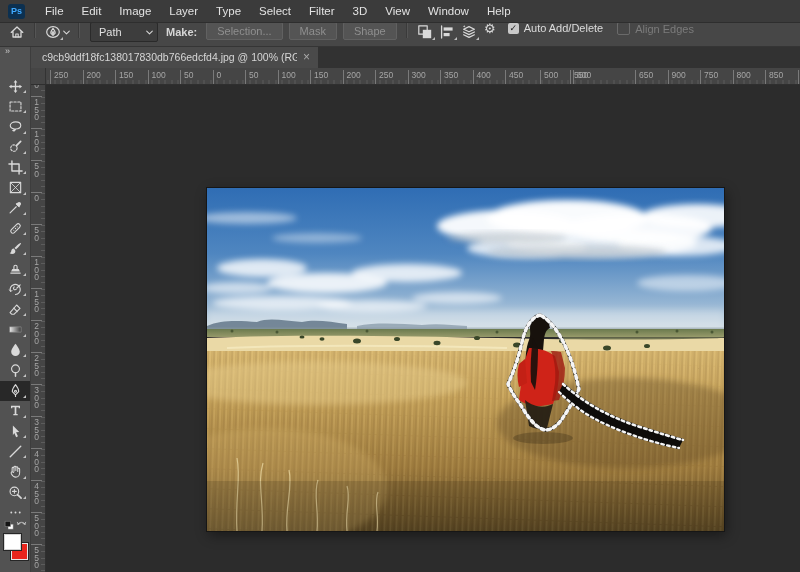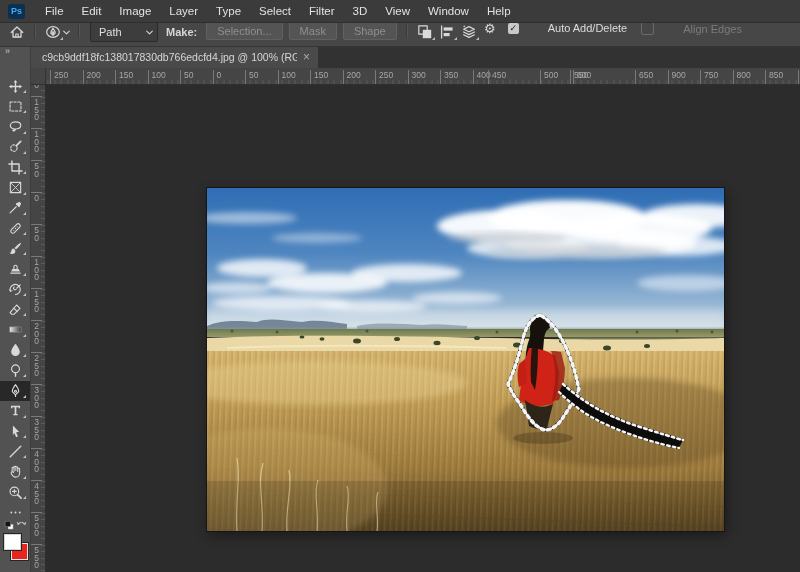--- a/index.html
+++ b/index.html
@@ -22,21 +22,21 @@
   .opt-select{position:relative;height:18px;width:58px;background:#3d3d3d;border:1px solid #2a2a2a;
       border-radius:2px;color:#e0e0e0;display:flex;align-items:center;padding-left:8px;margin:0 4px;}
   .opt-select .chev{position:absolute;right:3px;top:5px;}
   .opt-label{margin:4px 6px 0 4px;color:#d6d6d6;font-weight:bold;}
   .opt-btn{height:16px;line-height:16px;padding:0 10px;margin:0 3px;background:#545454;
       border:1px solid #616161;border-radius:2px;color:#8f8f8f;}
   .chk-row{display:flex;align-items:center;margin-left:8px;}
   .chk{width:11px;height:11px;border-radius:2px;background:#c9c9c9;color:#222;font-size:9px;
       line-height:11px;text-align:center;margin-right:5px;}
   .chk.off{background:transparent;border:1px solid #6a6a6a;}
-  .chk-row .lbl{color:#dcdcdc;margin-left:24px;}
+  .chk-row .lbl{color:#dcdcdc;}
   .chk-row.disabled .lbl{color:#7b7b7b;}
   .gear{font-size:13px;color:#d9d9d9;width:20px;text-align:center;position:relative;top:-1px;}
   
   .tabstrip{position:absolute;left:30px;top:46px;right:0;height:22px;background:#323232;z-index:20;}
   .doc-tab{position:absolute;left:0;top:0;height:22px;width:288px;background:#4a4a4a;
       display:flex;align-items:center;padding:0 6px 0 12px;box-sizing:border-box;}
   .doc-tab .title{flex:1;color:#d6d6d6;font-size:10.5px;white-space:nowrap;overflow:hidden;}
   .doc-tab .close{color:#a9a9a9;font-size:12px;padding:0 2px;margin-left:4px;}
   
   .toolbar{position:absolute;left:0;top:46px;bottom:0;width:30px;background:#525252;
@@ -332,21 +332,21 @@
       <span class="hlabel" style="left: 150px;">50</span>
       <span class="hlabel" style="left: 182.5px;">0</span>
       <span class="hlabel" style="left: 215px;">50</span>
       <span class="hlabel" style="left: 247.5px;">100</span>
       <span class="hlabel" style="left: 280px;">150</span>
       <span class="hlabel" style="left: 312.5px;">200</span>
       <span class="hlabel" style="left: 345px;">250</span>
       <span class="hlabel" style="left: 377.5px;">300</span>
       <span class="hlabel" style="left: 410px;">350</span>
       <span class="hlabel" style="left: 442.5px;">400</span>
-      <span class="hlabel" style="left: 458px;">450</span>
+      <span class="hlabel" style="left: 475px;">450</span>
       <span class="hlabel" style="left: 510px;">500</span>
       <span class="hlabel" style="left: 540px;">550</span>
       <span class="hlabel" style="left: 543px;">600</span>
       <span class="hlabel" style="left: 605px;">650</span>
       <span class="hlabel" style="left: 637.5px;">900</span>
       <span class="hlabel" style="left: 670px; text-align: right;">750</span>
       <span class="hlabel" style="left: 702.5px;">800</span>
       <span class="hlabel" style="left: 735px;">850</span>
       <span class="hlabel" style="left: 767.5px;">900</span>
     </div>

